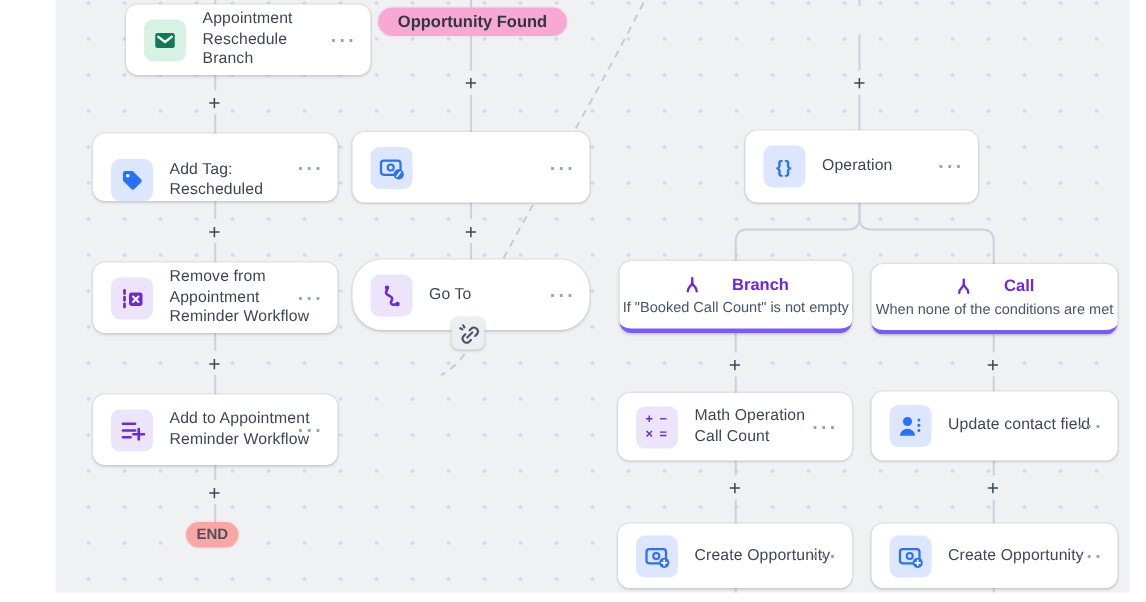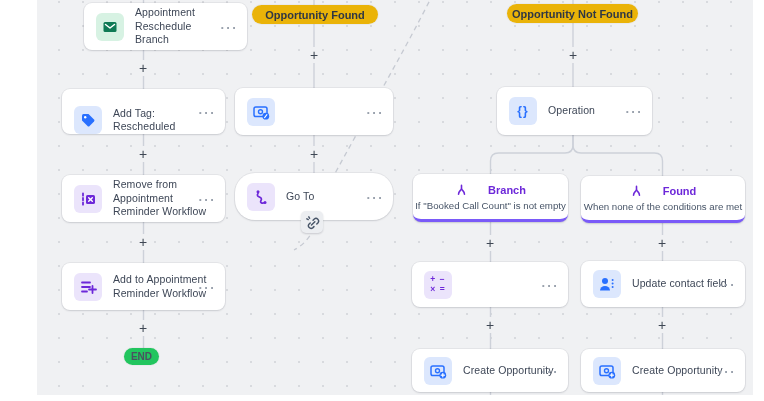--- a/index.html
+++ b/index.html
@@ -32,26 +32,26 @@
     margin-left:11px;font-size:10.5px;line-height:1.3;color:#3d4656;
     font-weight:500;letter-spacing:.1px;
   }
   .card .label span{display:block;}
   .more{
     position:absolute;right:9px;top:50%;transform:translateY(-50%);
     color:#98a0ac;font-size:13px;letter-spacing:1.5px;line-height:1;cursor:pointer;
     font-weight:700;
   }
   .pill{
-    position:absolute;background:#eab308;border-radius:999px;
+    position:absolute;background:#f9a8d4;border-radius:999px;
     display:flex;align-items:center;justify-content:center;
     font-size:11px;font-weight:600;color:#2f3744;
     box-shadow:0 0 0 1px rgba(16,24,40,.03);
   }
-  .pill.end{background:#22c55e;color:#4a5160;font-size:10px;}
+  .pill.end{background:#fca5a5;color:#4a5160;font-size:10px;}
   .plus{
     position:absolute;transform:translate(-50%,-50%);
     color:#3f4754;font-size:14px;line-height:1;font-weight:400;
     background:#f0f1f3;padding:1px 2px;cursor:pointer;
   }
   .branch-card{
     position:absolute;background:#fff;border-radius:8px;
     border-bottom:3px solid #7a5af8;
     box-shadow:0 1px 2px rgba(16,24,40,.12),0 0 0 1px rgba(16,24,40,.05);
     display:flex;flex-direction:column;align-items:center;justify-content:center;
@@ -221,21 +221,20 @@
         <g stroke="#475467" stroke-width="1.6" fill="none" stroke-linecap="round">
           <path d="M7 10 L5.6 11.4 a3 3 0 0 0 4.2 4.2 L11.2 14.2"></path>
           <path d="M10.2 7 L11.6 5.6 a3 3 0 0 1 4.2 4.2 L14.4 11.2"></path>
           <path d="M8.4 12.4 L12.2 8.6"></path>
           <path d="M3.2 5.4 l1.6 .9"></path>
           <path d="M5.4 3.2 l.9 1.6"></path>
         </g>
       </svg>
   </div>
 
-  <div class="pill" style="left:507px;top:4px;width:131px;height:19px;">Opportunity Not Found</div>
 
   <div class="plus" style="left:573px;top:55px;">+</div>
 
   <div class="card" style="left:497px;top:87px;width:155px;height:48px;">
     <div class="node-icon t-blue">
       <span class="cond-glyph">{}</span>
     </div>
     <div class="label">
       <span>Operation</span>
     </div>
@@ -250,36 +249,37 @@
       <span>Branch</span>
     </div>
     <div class="branch-sub">If "Booked Call Count" is not empty</div>
   </div>
 
   <div class="branch-card" style="left:581px;top:176px;width:164px;height:47px;">
     <div class="branch-title">
       <svg width="13" height="13" viewBox="0 0 14 14">
           <path d="M7 1.5 V4.5 M7 4.5 C7 7.5 3.8 7 3.8 11 M7 4.5 C7 7.5 10.2 7 10.2 11" fill="none" stroke="#6d28d9" stroke-width="1.7" stroke-linecap="round"></path>
         </svg>
-      <span>Found</span>
+      <span>Call</span>
     </div>
     <div class="branch-sub">When none of the conditions are met</div>
   </div>
 
   <div class="plus" style="left:490px;top:243px;">+</div>
   <div class="plus" style="left:662px;top:243px;">+</div>
 
   <div class="card" style="left:412px;top:262px;width:156px;height:45px;">
     <div class="node-icon t-purple">
       <div class="math-glyph">
         <span>+ −</span>
         <span>× =</span>
       </div>
     </div>
     <div class="label">
+      <span>Math Operation Call Count</span>
     </div>
     <div class="more">···</div>
   </div>
 
   <div class="card" style="left:581px;top:261px;width:164px;height:46px;">
     <div class="node-icon t-blue">
       <svg width="18" height="18" viewBox="0 0 18 18">
           <circle cx="7" cy="6" r="3" fill="currentColor"></circle>
           <path d="M2 15.5 a5 4.6 0 0 1 10 0 z" fill="currentColor"></path>
           <circle cx="14.6" cy="5" r="1" fill="currentColor"></circle>

